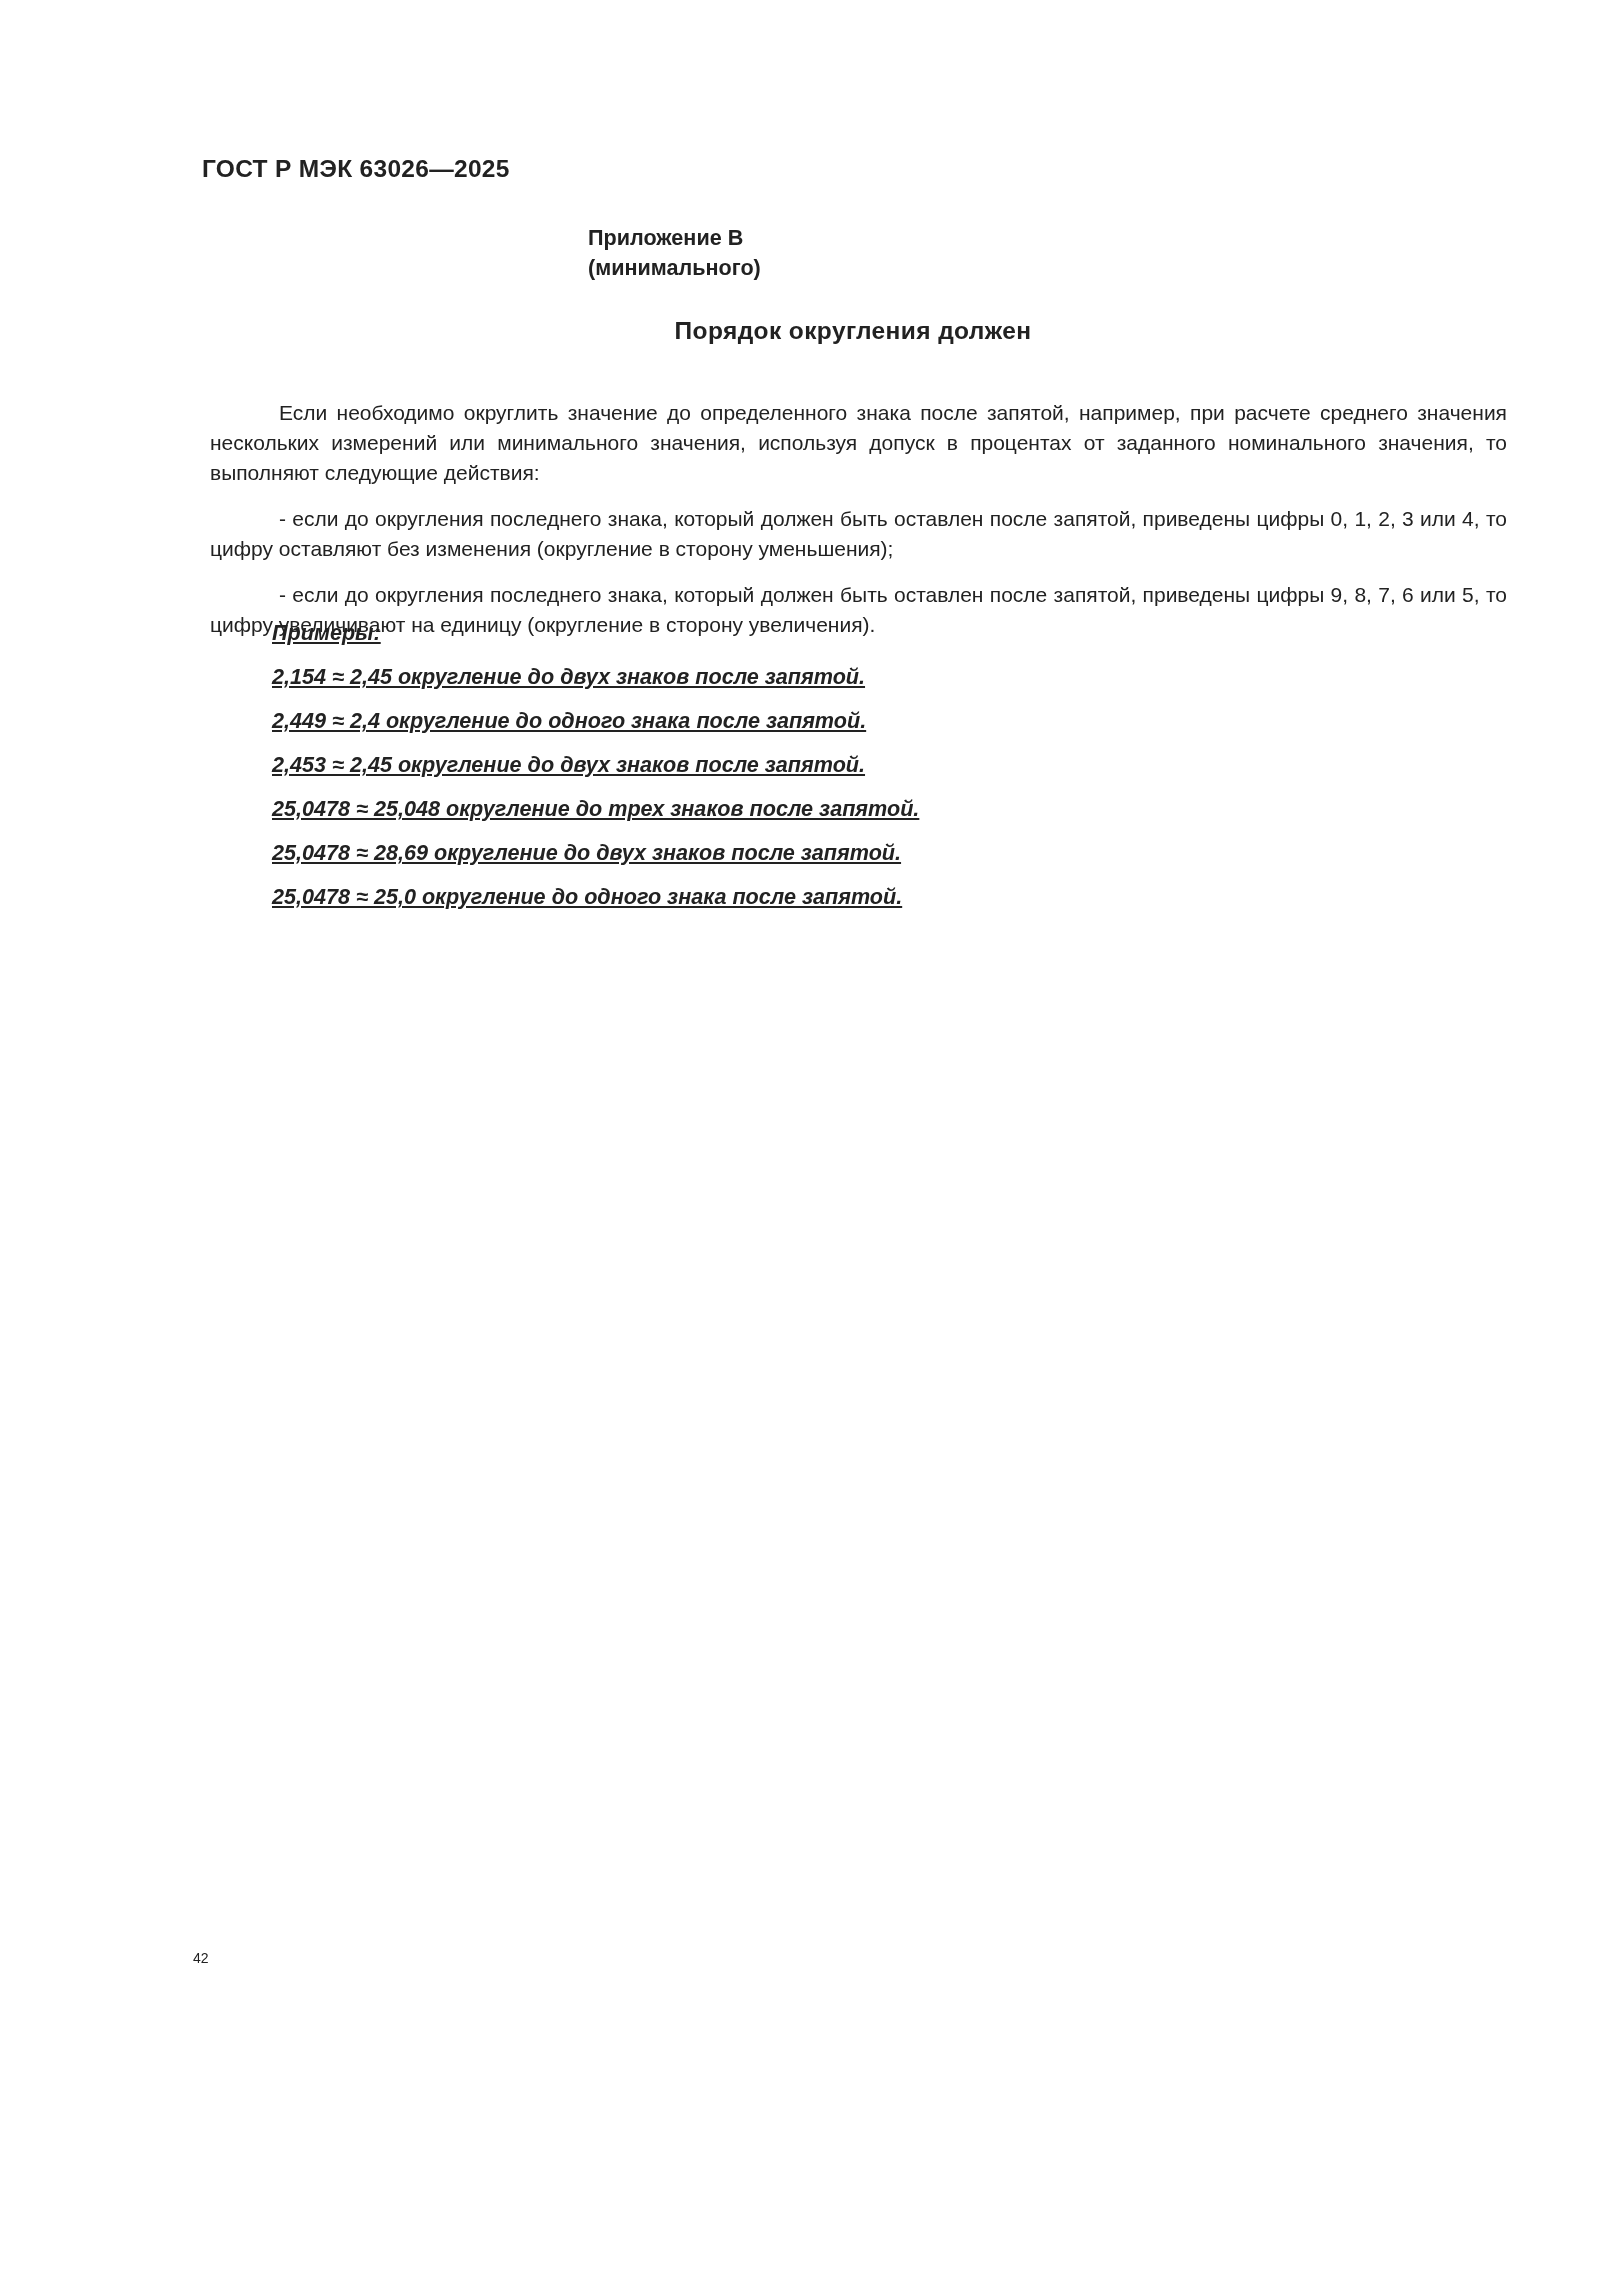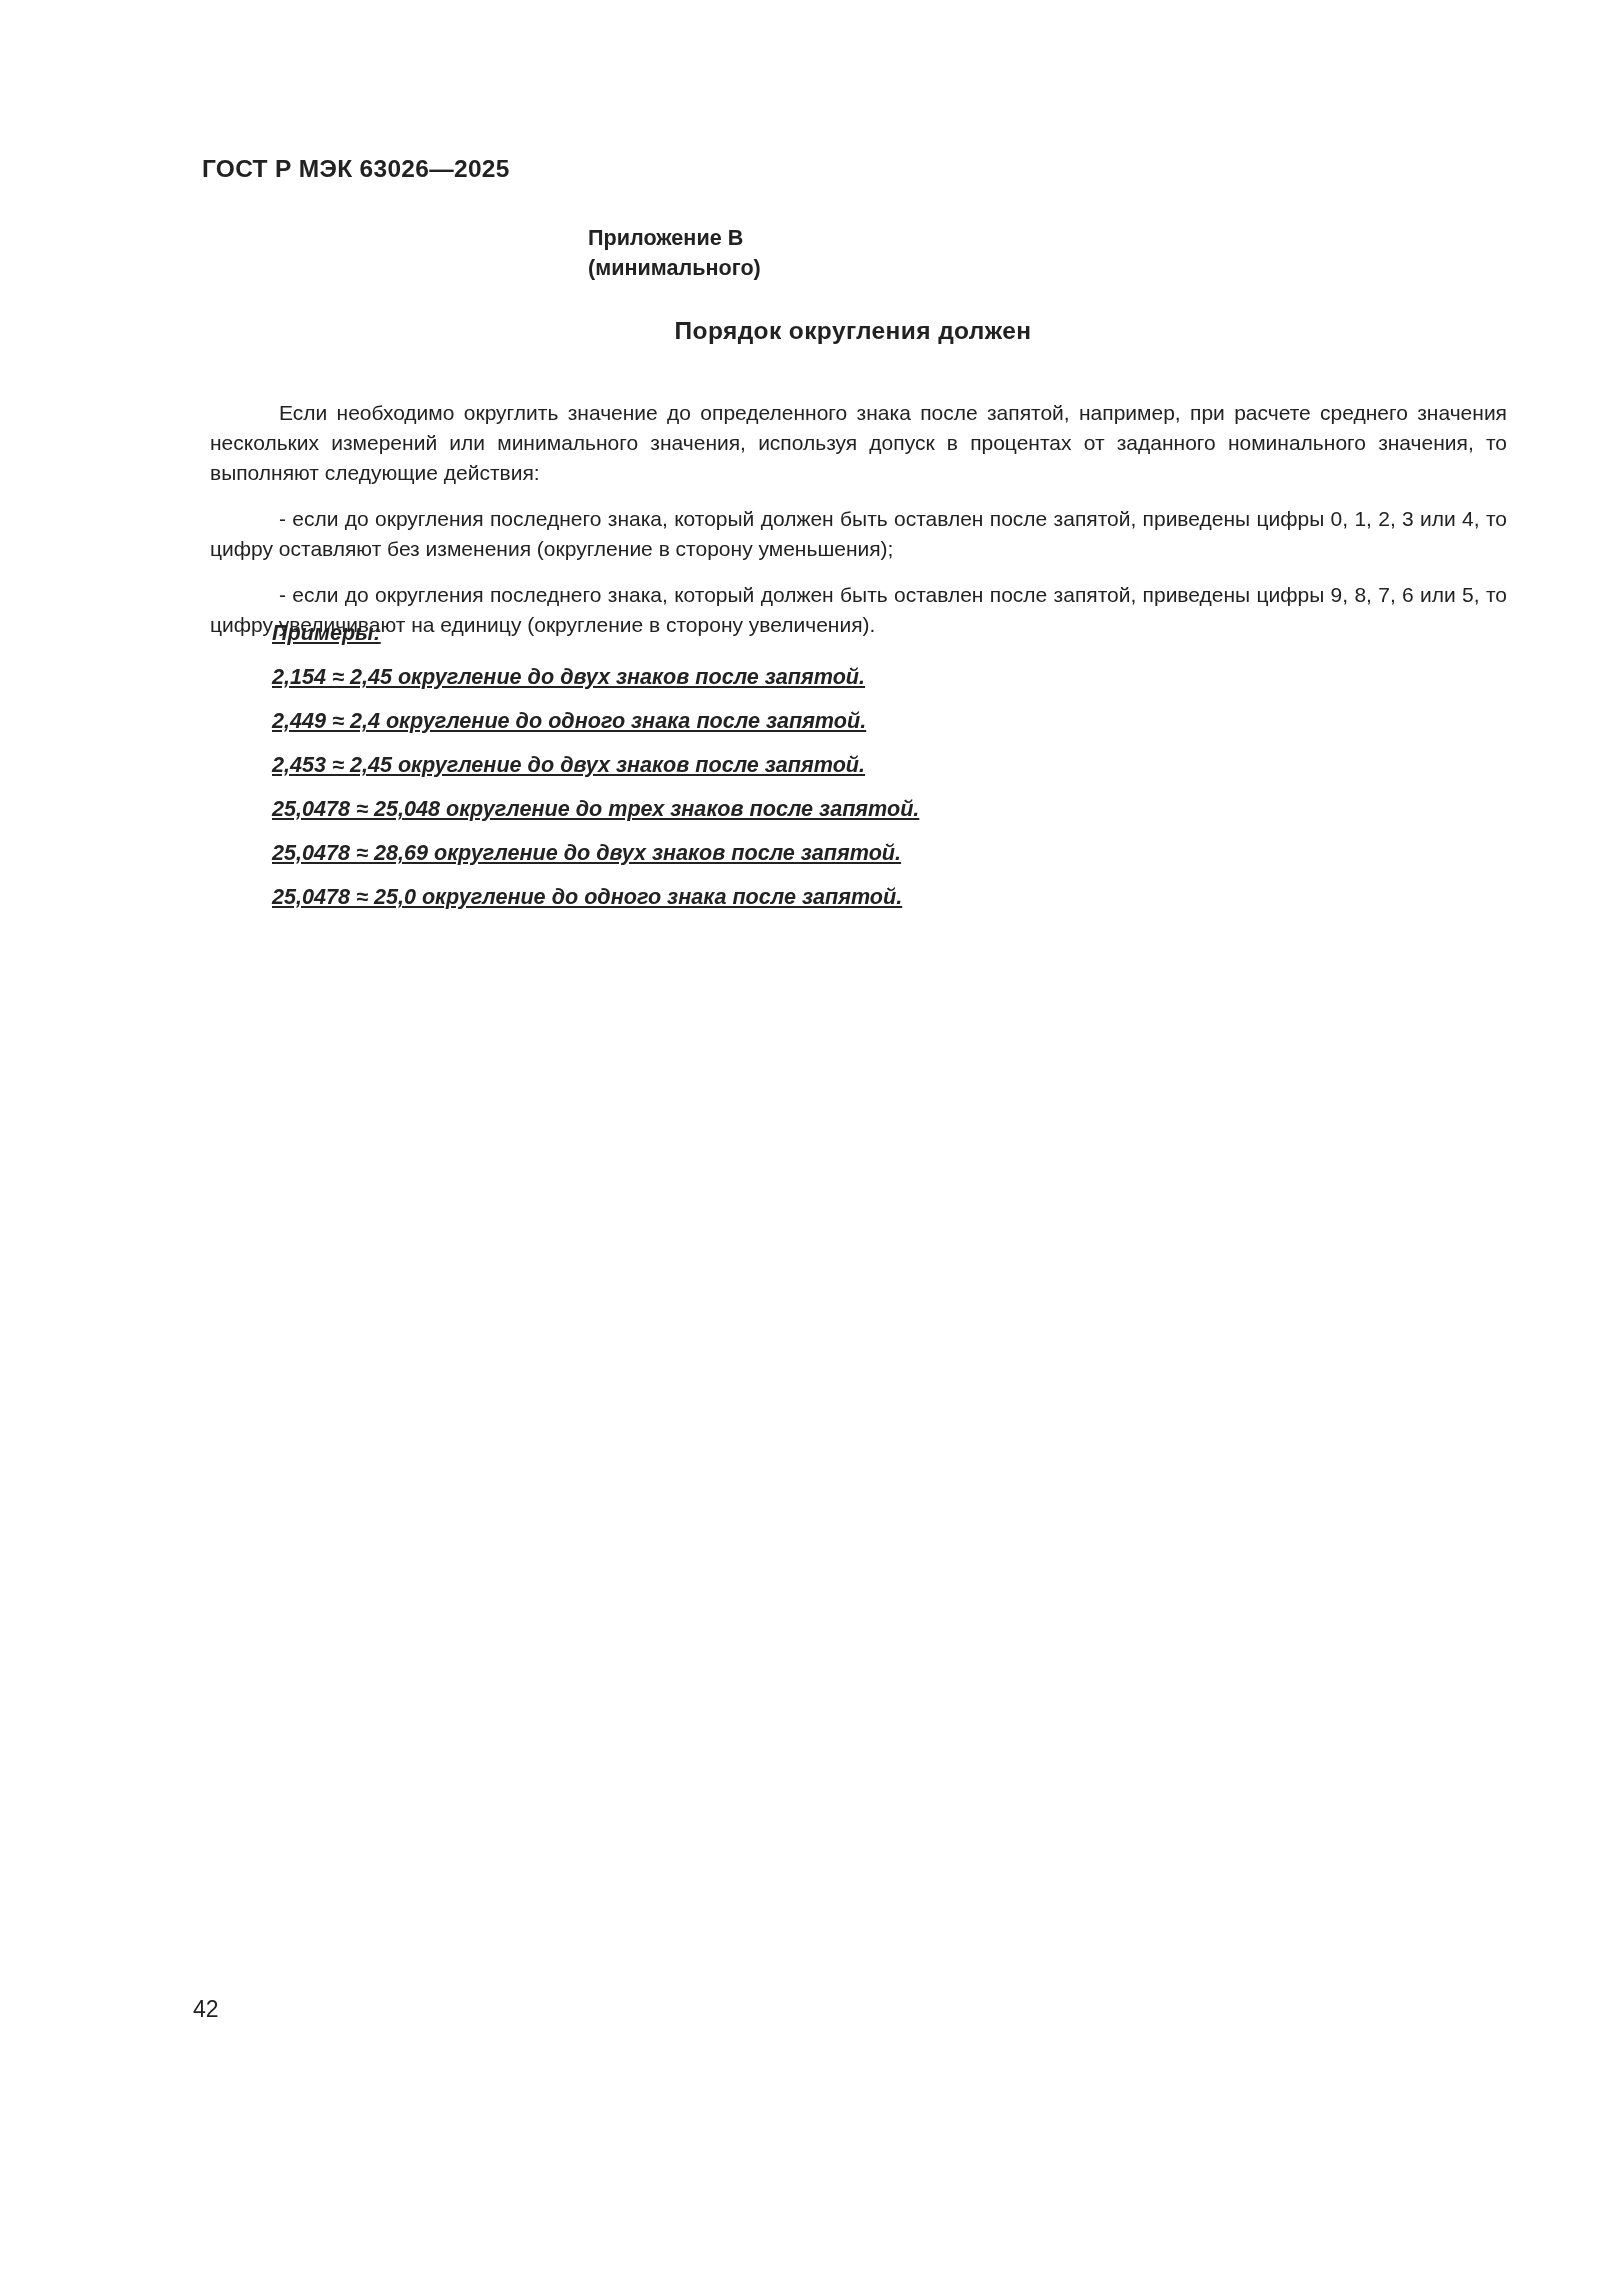--- a/index.html
+++ b/index.html
@@ -59,22 +59,22 @@
     top: 608px;
     font-size: 21.6px;
     font-weight: bold;
     font-style: italic;
     line-height: 38px;
   }
   .examples div { margin: 6px; white-space: nowrap; text-decoration: underline; }
   .page-number {
     position: absolute;
     left: 193px;
-    top: 1996px;
-    font-size: 23px;
+    top: 1950px;
+    font-size: 14px;
   }
 </style>
 </head>
 <body>
 
 <h1 class="page-header">ГОСТ Р МЭК 63026—2025</h1>
 
 <div class="annex-block">
   <div>Приложение В</div>
   <div>(минимального)</div>

